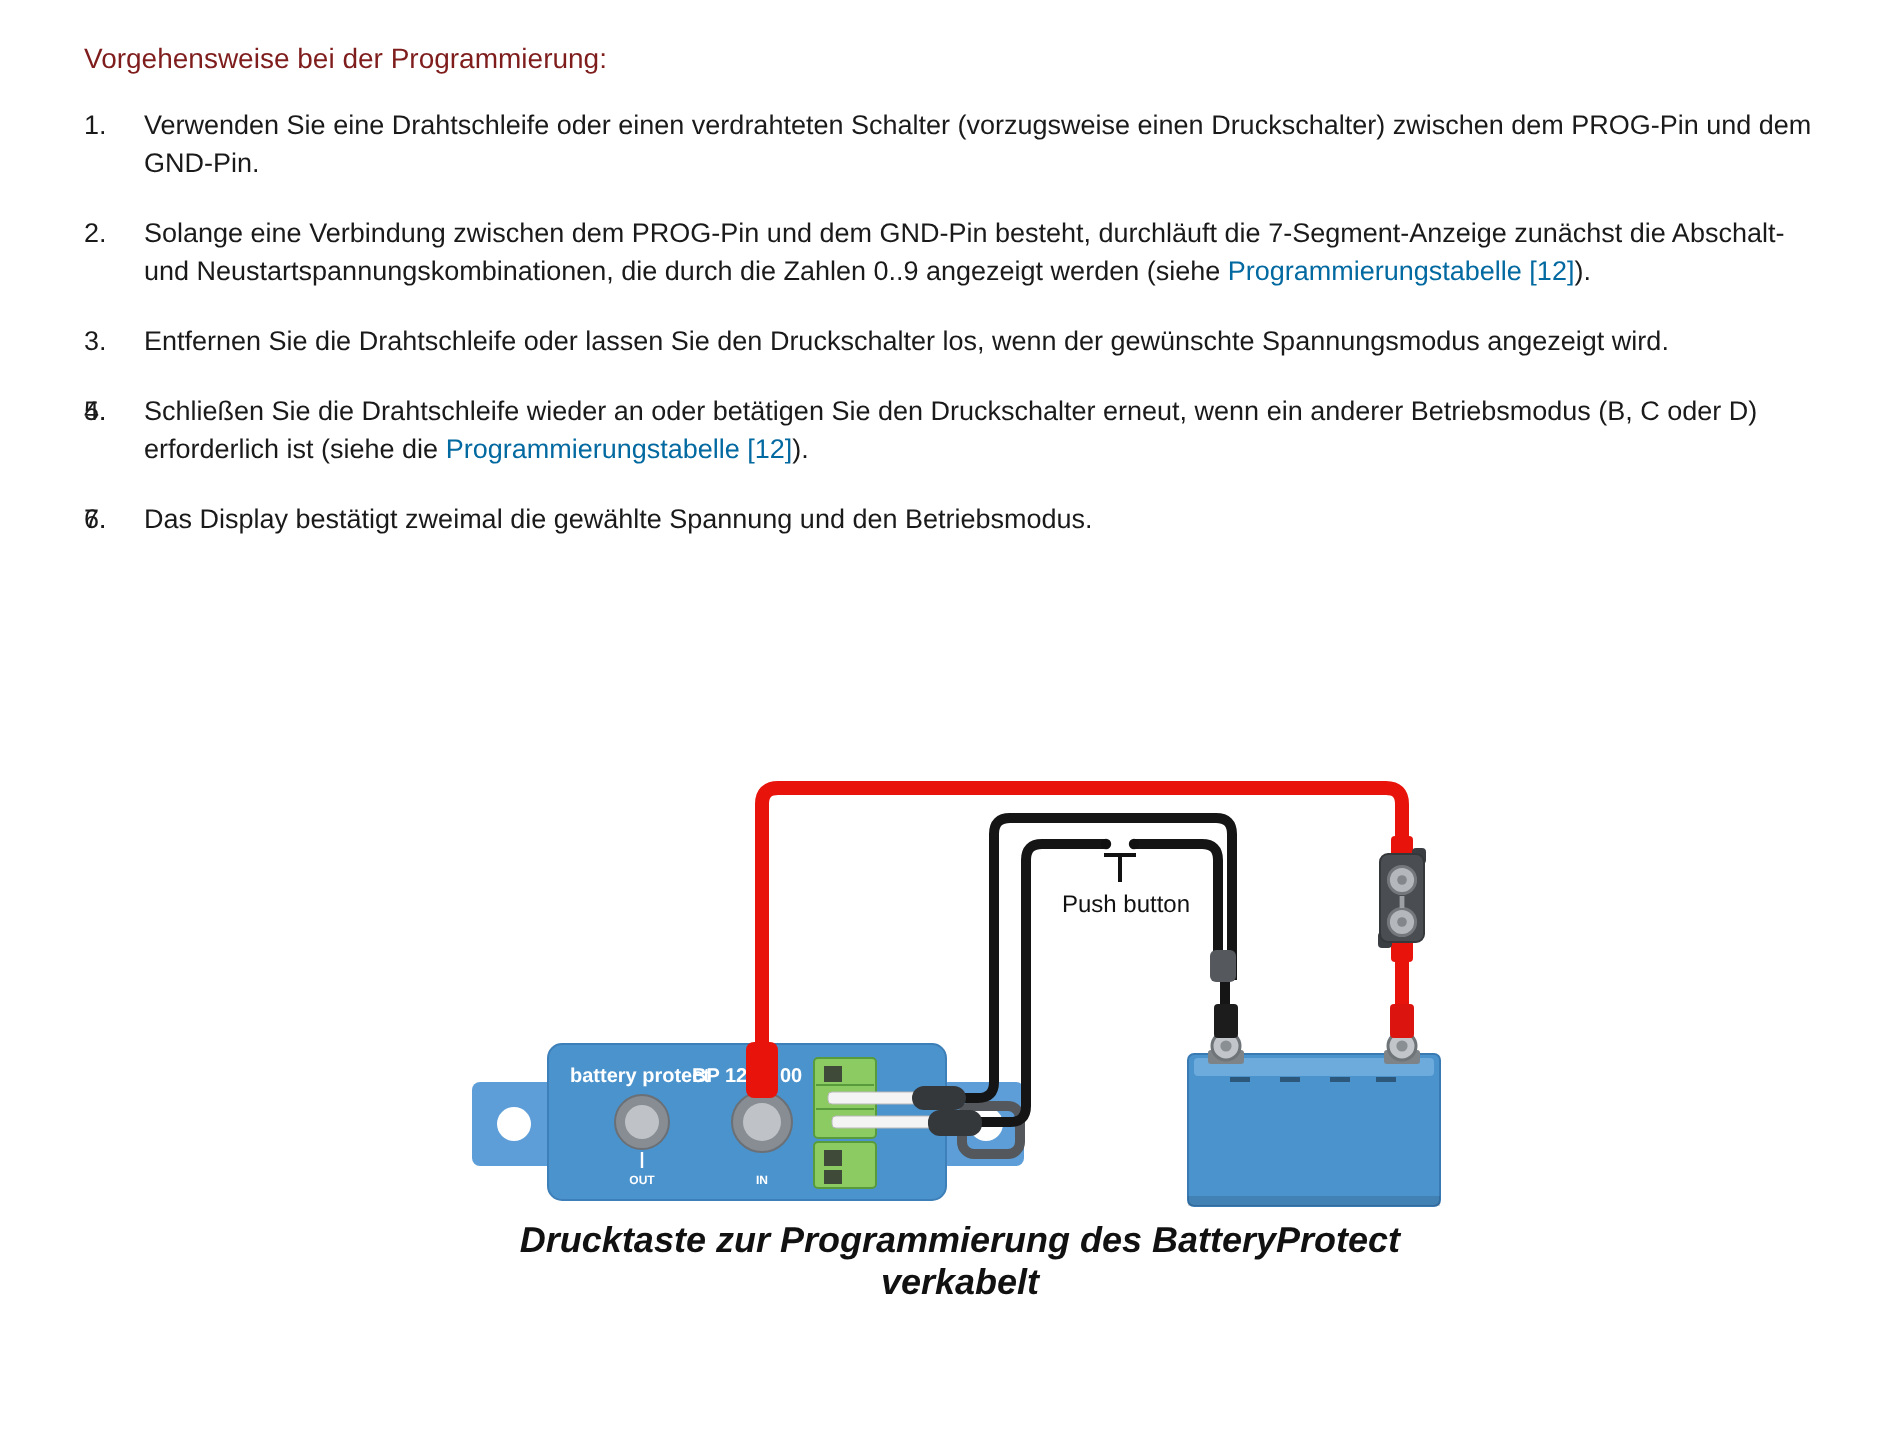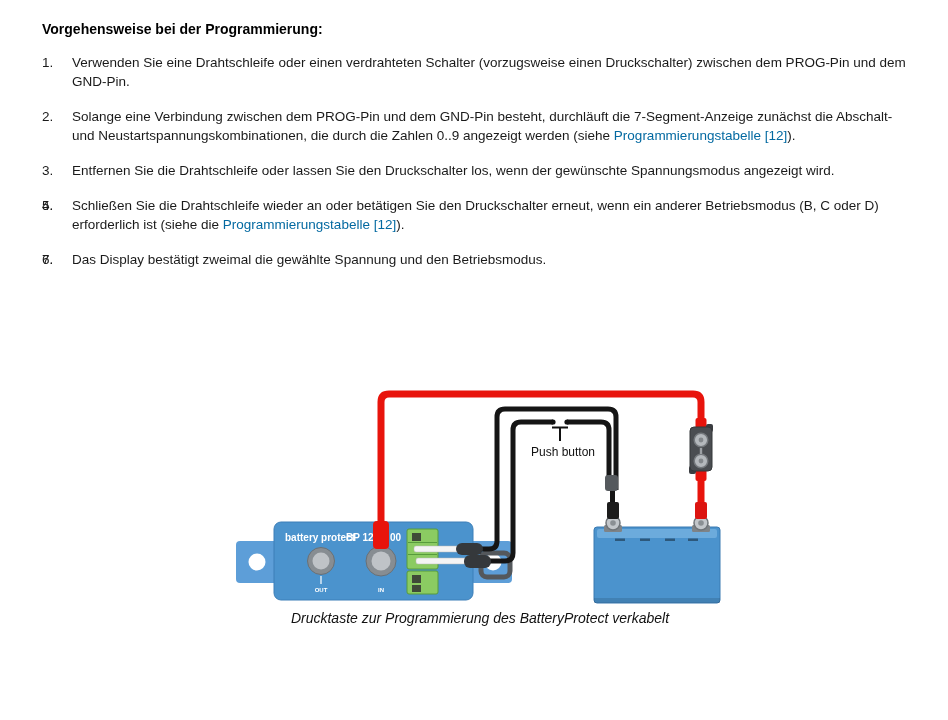--- a/index.html
+++ b/index.html
@@ -1,31 +1,31 @@
 <!DOCTYPE html>
 <html><head>
 <meta charset="utf-8">
 <style>
   html,body{margin:0;padding:0;}
   body{
     width:948px;height:720px;position:relative;background:#ffffff;
     font-family:"Liberation Sans",sans-serif;color:#1a1a1a;overflow:hidden;
   }
   .text-block{position:absolute;left:42px;top:21px;width:874px;}
-  h2{font-size:14px;line-height:17px;margin:0 0 15px 0;color:#000000;font-weight:bold;}
+  h2{font-size:14px;line-height:17px;margin:0 0 15px 0;color:#7f1d1d;font-weight:normal;}
   ol{list-style:none;margin:0;padding:0;font-size:13.5px;line-height:19px;}
   ol li{position:relative;padding-left:30px;margin-bottom:16px;max-width:845px;}
   .num{position:absolute;left:0;top:0;}
   .link{color:#0369a1;text-decoration:none;cursor:pointer;}
   figure{margin:0;position:absolute;left:0;top:0;width:948px;height:720px;pointer-events:none;}
   svg{position:absolute;left:0;top:0;}
   svg text{font-family:"Liberation Sans",sans-serif;}
   figcaption{
     position:absolute;left:230px;top:610px;width:500px;text-align:center;
-    font-style:italic;font-size:14px;color:#111;
+    font-style:italic;font-size:18px;color:#111;font-weight:bold;
   }
 </style>
 </head>
 <body>
 
 <div class="text-block">
   <h2>Vorgehensweise bei der Programmierung:</h2>
   <ol>
     <li><span class="num">1.</span><span>Verwenden Sie eine Drahtschleife oder einen verdrahteten Schalter (vorzugsweise einen Druckschalter) zwischen dem PROG-Pin und dem GND-Pin.</span></li>
     <li><span class="num">2.</span><span>Solange eine Verbindung zwischen dem PROG-Pin und dem GND-Pin besteht, durchläuft die 7-Segment-Anzeige zunächst die Abschalt- und Neustartspannungskombinationen, die durch die Zahlen 0..9 angezeigt werden (siehe </span><a class="link">Programmierungstabelle [12]</a><span>).</span></li>

